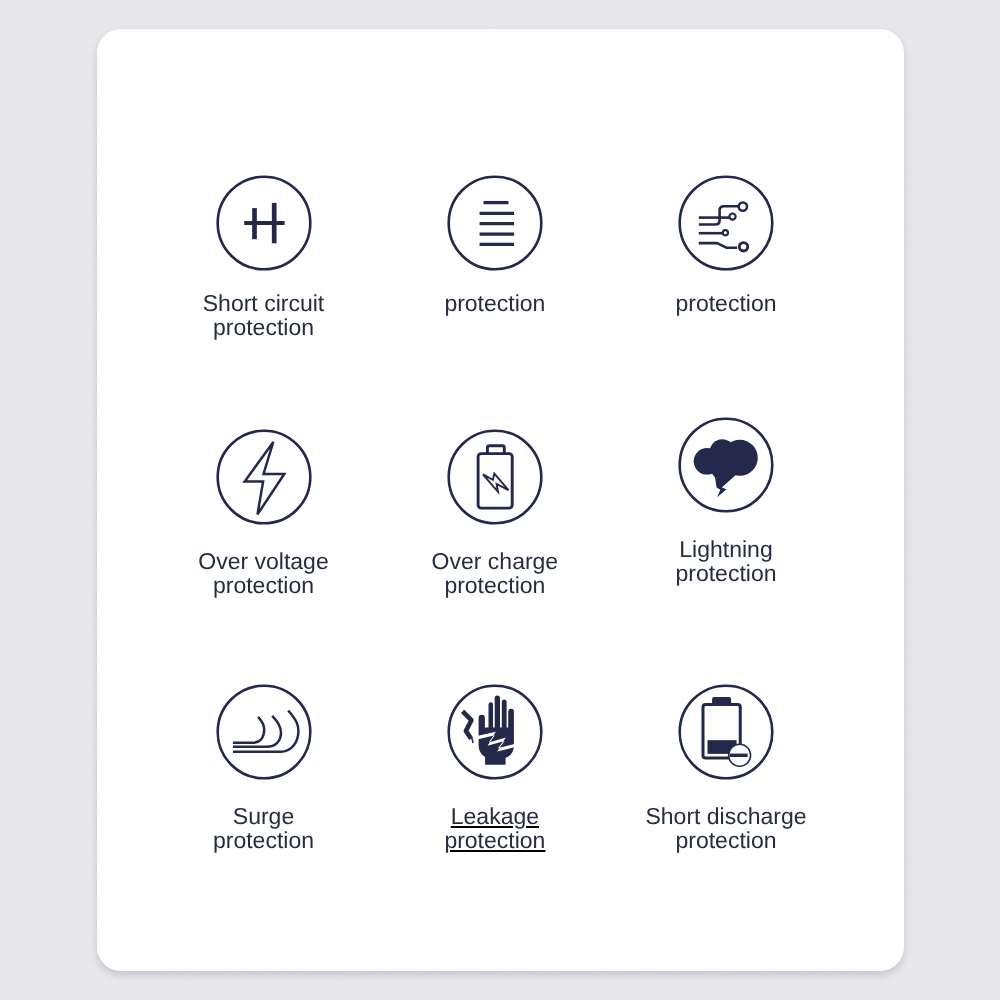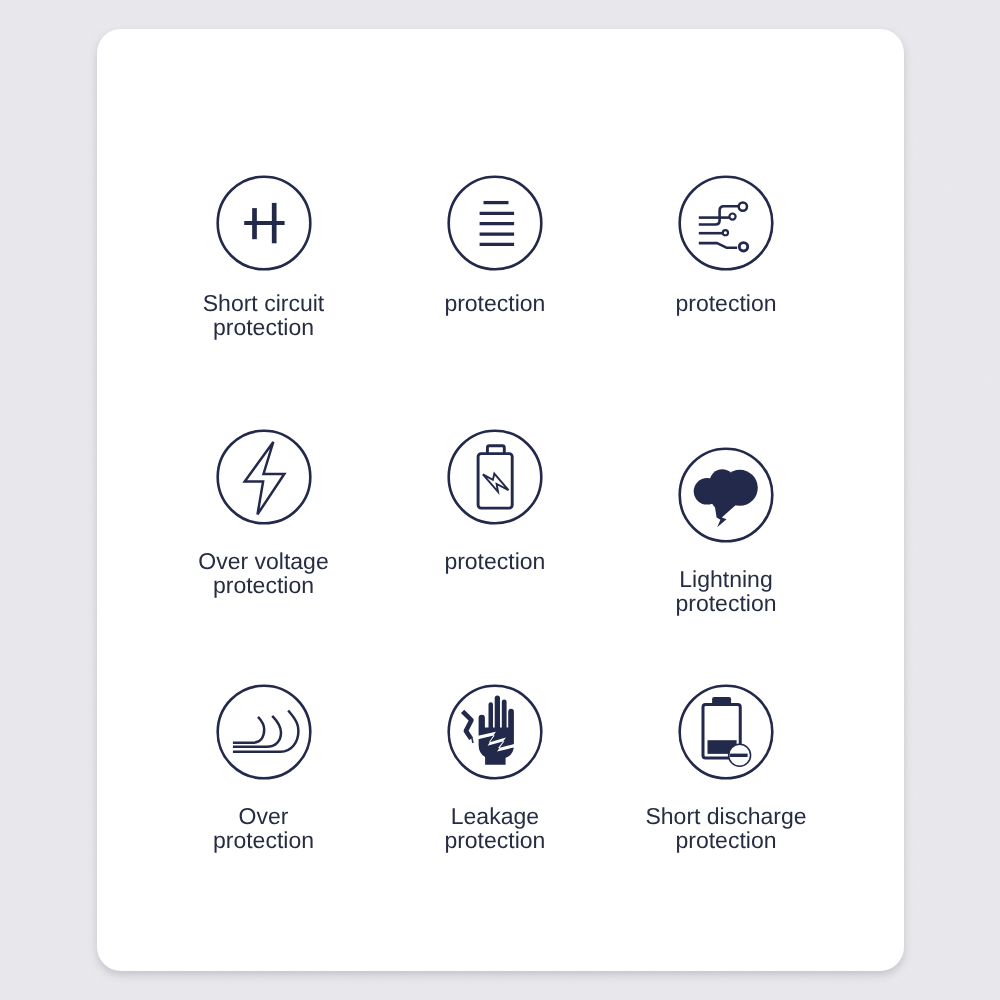--- a/index.html
+++ b/index.html
@@ -108,25 +108,26 @@
         <svg viewBox="0 0 100 100">
           <circle cx="50" cy="50" r="46.3" fill="none" stroke="#22294a" stroke-width="2.6"></circle>
           <g fill="none" stroke="#22294a" stroke-width="2.9">
             <rect x="33.1" y="26.6" width="34.1" height="54.5" rx="3"></rect>
             <path d="M42.4 26.6 V20.7 a2 2 0 0 1 2 -2 H57.3 a2 2 0 0 1 2 2 V26.6"></path>
           </g>
           <path d="M37.9 47.4 L47.9 52.9 L49.3 46.6 L63.5 63.1 L51.6 56.9 L53.0 64.8 Z" fill="none" stroke="#22294a" stroke-width="1.9" stroke-linejoin="miter"></path>
         </svg>
       </div>
       <div class="label">
+        <span>Over charge</span>
         <span>protection</span>
       </div>
     </div>
 
-    <div class="cell r2" style="left:499px;top:416px;">
+    <div class="cell r2" style="left:499px;top:386px;">
       <div class="icon-wrap">
         <svg viewBox="0 0 100 100">
           <circle cx="50" cy="50" r="46.3" fill="none" stroke="#22294a" stroke-width="2.6"></circle>
           <g fill="#22294a">
             <circle cx="31.0" cy="46.3" r="13.3"></circle>
             <circle cx="46.2" cy="36.9" r="12.6"></circle>
             <circle cx="63.8" cy="42.8" r="18.0"></circle>
             <path d="M31 46.3 H63.8 V52 Q62.5 57.5 59.5 60.2 L45.8 72.6 L50.5 74.3 L41.2 82.2 L44.4 74.8 L40.6 72.6 L39.0 62.5 L35.5 58.0 Q31 56.5 31 52 Z"></path>
           </g>
         </svg>
@@ -142,26 +143,26 @@
         <svg viewBox="0 0 100 100">
           <circle cx="50" cy="50" r="46.3" fill="none" stroke="#22294a" stroke-width="2.6"></circle>
           <g fill="none" stroke="#22294a" stroke-width="2.5" stroke-linecap="butt">
             <path d="M44.0 34.8 C49.6 40.6 50.2 44.5 50.2 47.5 C50.2 55 46.5 60.8 38.8 60.8 H18.9"></path>
             <path d="M58.2 33.8 C65.8 41.6 67.0 46.5 67.0 50.5 C67.0 59 61.6 64.8 52.6 64.8 H18.9"></path>
             <path d="M74.2 28.5 C83.2 38.9 84.4 43.5 84.4 49 C84.4 60 77.6 69.8 66.6 69.8 H18.9"></path>
           </g>
         </svg>
       </div>
       <div class="label">
-        <span>Over</span>
+        <span>Surge</span>
         <span>protection</span>
       </div>
     </div>
 
-    <div class="cell r3" style="left:267.9px;top:653px;">
+    <div class="cell r3" style="left:267.9px;top:653px;text-decoration:underline;">
       <div class="icon-wrap">
         <svg viewBox="0 0 100 100">
           <circle cx="50" cy="50" r="46.3" fill="none" stroke="#22294a" stroke-width="2.6"></circle>
           <path d="M17.6 29.3 L26.4 38.2 L20.9 48.9 L26.1 56.7" fill="none" stroke="#22294a" stroke-width="4.6" stroke-linejoin="round" stroke-linecap="butt"></path>
           <path d="M26.8 55.6 L28.0 61.0" fill="none" stroke="#22294a" stroke-width="1.5" stroke-linecap="butt"></path>
           <path d="M33.6 60 V36.0 A 3.15 3.15 0 0 1 39.9 36.0 V45.6 H43.5 V22.4 A 2.25 2.25 0 0 1 48.0 22.4 V45.6 H49.7 V16.1 A 2.65 2.65 0 0 1 55.0 16.1 V45.6 H56.8 V19.8 A 2.40 2.40 0 0 1 61.6 19.8 V45.6 H63.2 V29.7 A 2.85 2.85 0 0 1 68.9 29.7 V63.5 Q68.9 72.8 60.6 75.8 V82.8 H40.1 V74.9 Q33.6 71.5 33.6 63 Z" fill="#22294a"></path>
           <path d="M33.1 53.8 L50.9 49.8 L43.8 60.5 L61.0 55.5 L52.9 66.3 L70.0 61.8 L70.0 65.2 L52.0 69.5 L59.5 59.0 L42.5 63.8 L49.8 53.3 L33.1 57.3 Z" fill="#fff"></path>
         </svg>
       </div>
       <div class="label">

